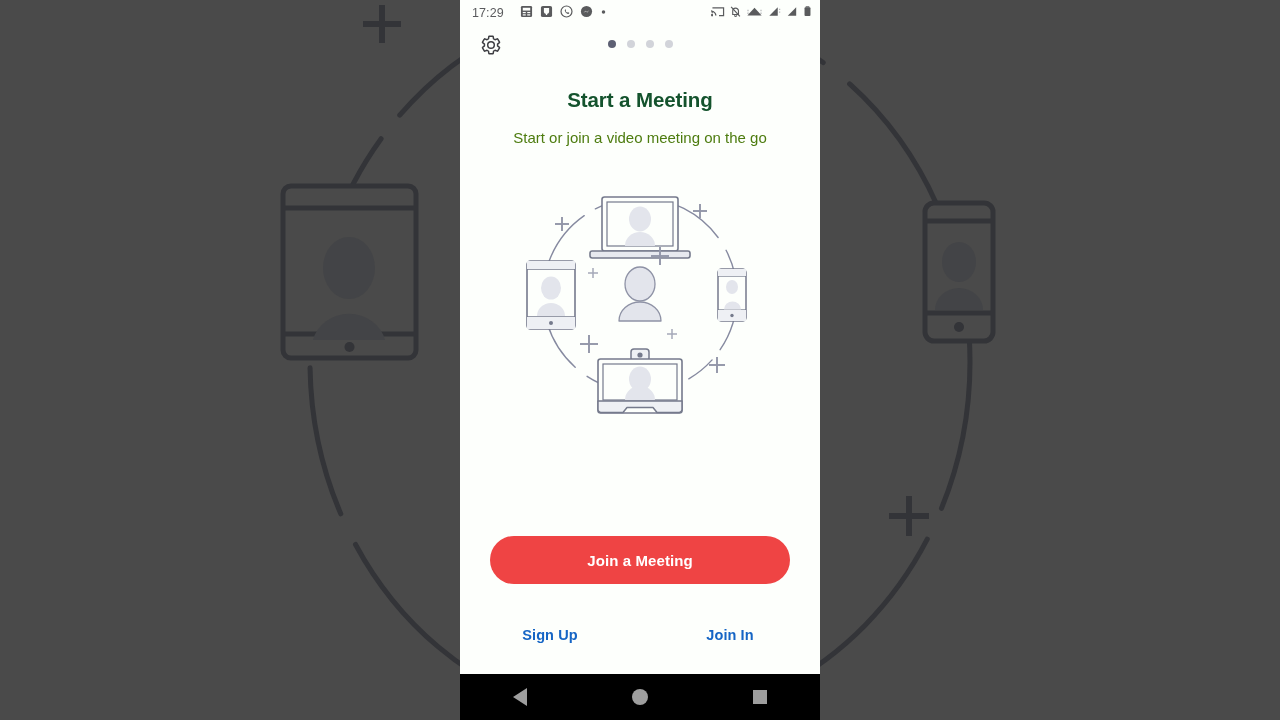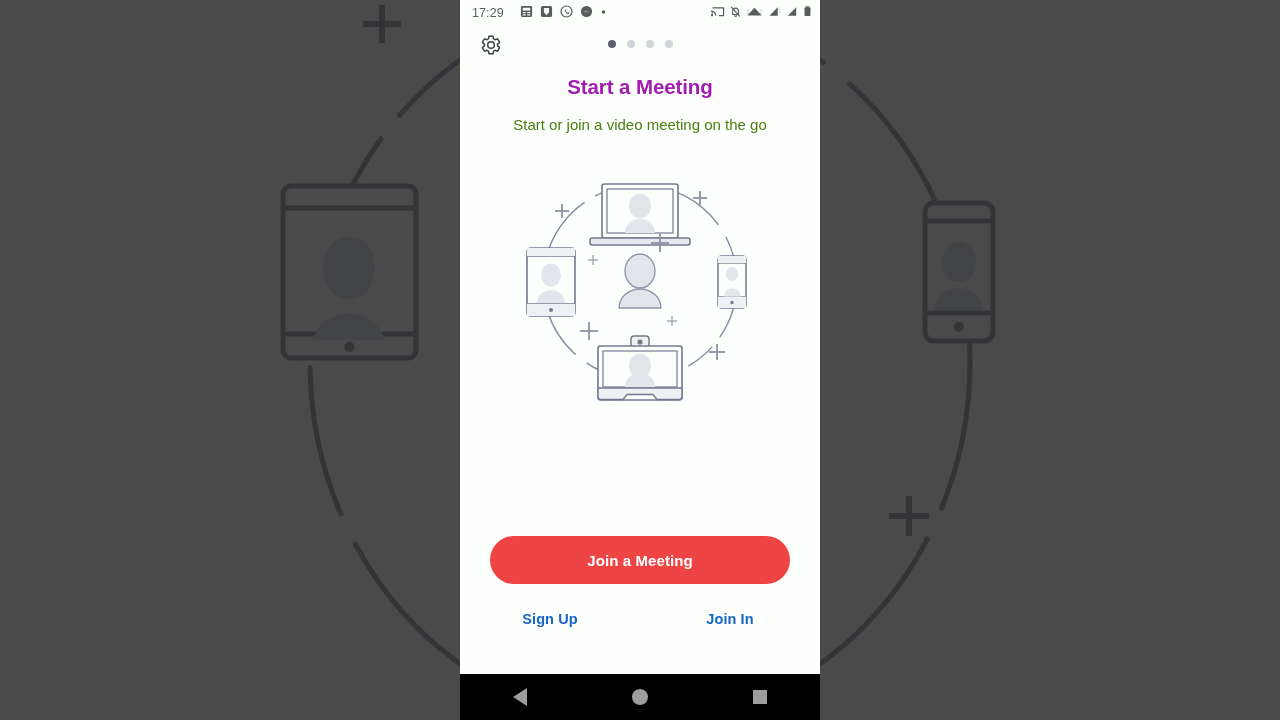--- a/index.html
+++ b/index.html
@@ -102,24 +102,24 @@
     width: 8px;
     height: 8px;
     border-radius: 50%;
     background: #d2d4da;
   }
   .dot.active { background: #5d6073; }
 
   
   .headings { text-align: center; padding: 0 16px; }
   .title {
-    margin: 3px;
+    margin: 16px;
     font-size: 20.5px;
     font-weight: bold;
-    color: #a21caf;
+    color: #14532d;
     letter-spacing: -0.1px;
     line-height: 1.2;
   }
   .subtitle {
     margin: 16px 0 0 0;
     font-size: 15px;
     color: #4d7c0f;
     line-height: 1.25;
   }
 
@@ -150,21 +150,21 @@
     font-family: "Liberation Sans", sans-serif;
     font-size: 15px;
     font-weight: bold;
     letter-spacing: .1px;
     cursor: pointer;
   }
   .links {
     position: absolute;
     left: 0;
     right: 0;
-    top: 610px;
+    top: 626px;
     display: flex;
   }
   .link-cell {
     flex: 1;
     text-align: center;
   }
   .link {
     display: inline-block;
     color: #1565c5;
     font-size: 14.5px;

